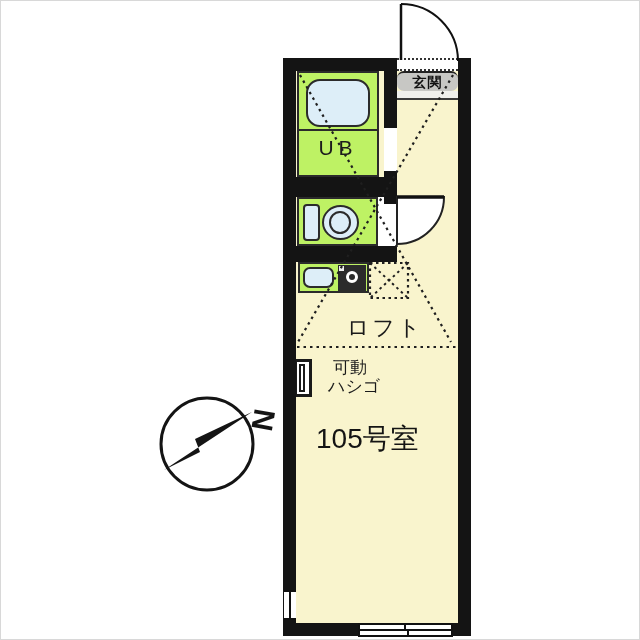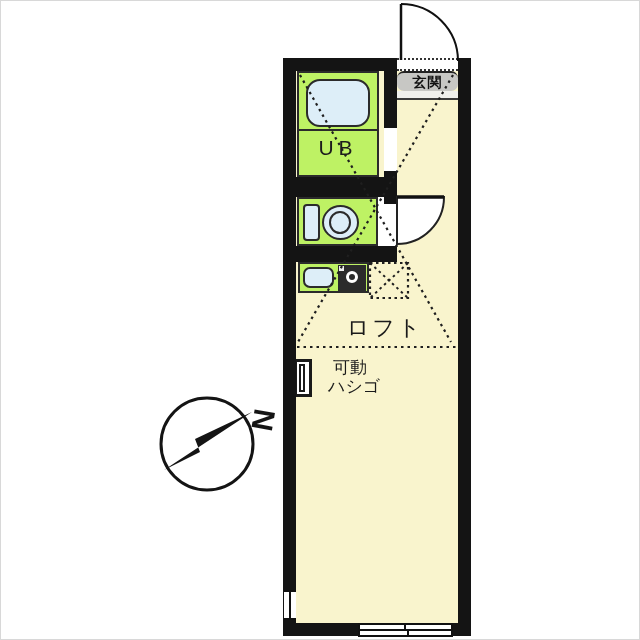--- a/index.html
+++ b/index.html
@@ -155,15 +155,16 @@
   </svg>
 
   <div class="abs loft-label label">ロフト</div>
 
   <div class="abs ladder-label label">
     <div class="l1">可動</div>
     <div class="l2">ハシゴ</div>
   </div>
 
   <div class="abs room-numbers label">
+    <div>105号室</div>
   </div>
 
 </div>
 
 </body></html>

